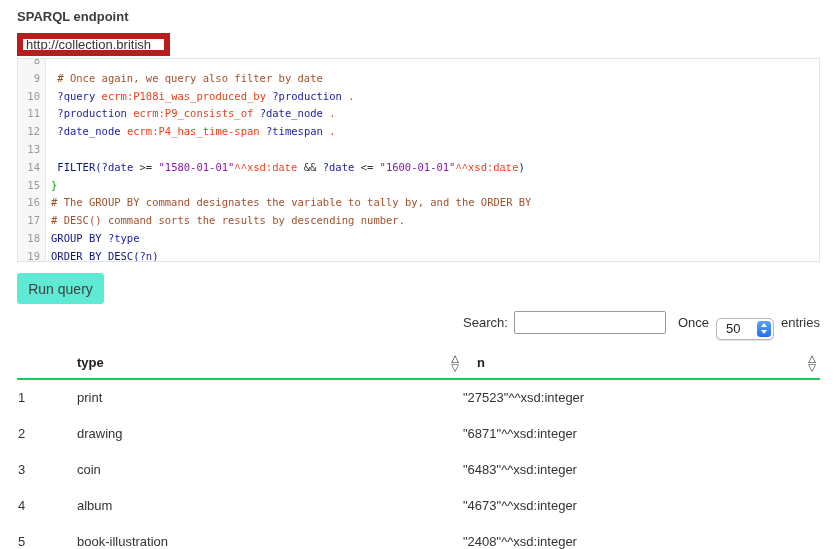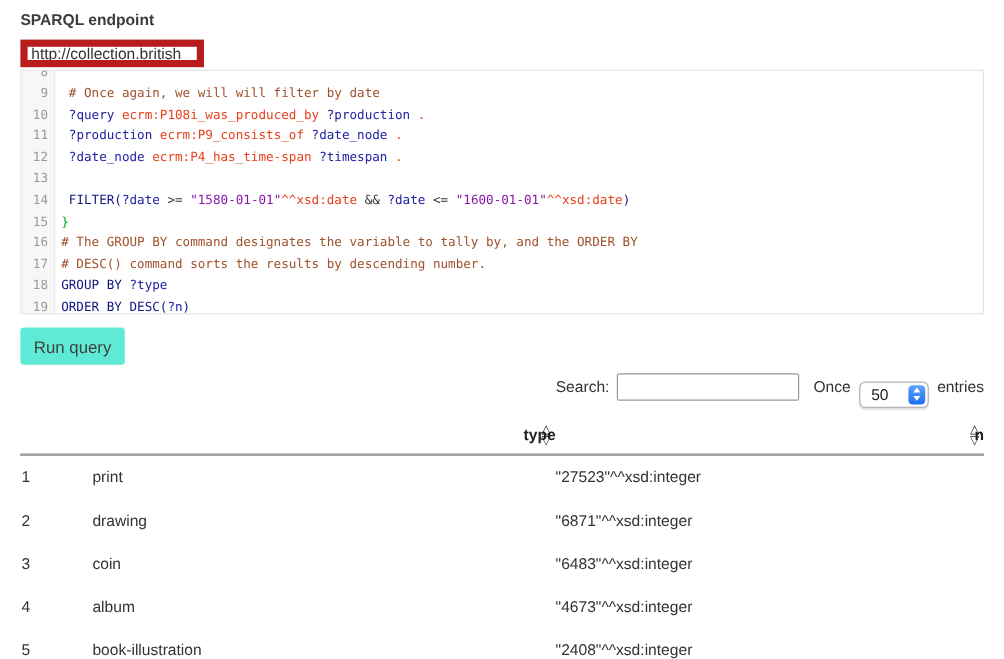--- a/index.html
+++ b/index.html
@@ -32,21 +32,21 @@
   .ed-num {
     flex: none; width: 28px; padding-right: 6px; text-align: right;
     color: #999;
   }
   .ed-code { white-space: pre; padding-left: 5px; color: #333; }
   .tok-comment { color: #a0522d; }
   .tok-var     { color: #2121a3; }
   .tok-kw      { color: #101580; }
   .tok-pname   { color: #e8411b; text-align: right; }
   .tok-punct   { color: #e8411b; }
-  .tok-dtype   { color: #e8411b; }
+  .tok-dtype   { color: #e8411b; font-family: Liberation Mono, monospace; }
   .tok-string  { color: #8b18a8; }
   .tok-bracket { color: #00a317; }
   .tok-op      { color: #333; }
   .tok-plain   { color: #333; }
 
   
   .run-btn {
     margin-top: 11px; width: 87px; height: 31px;
     background: #5eead4; border: none; border-radius: 3px;
     font-family: "Liberation Sans", sans-serif; font-size: 14px; color: #404040;
@@ -86,23 +86,23 @@
   .chev-down {
     width: 0; height: 0; border-left: 3.5px solid transparent;
     border-right: 3.5px solid transparent; border-top: 4.5px solid #fff;
   }
 
   
   .results { width: 803px; border-collapse: collapse; table-layout: fixed; margin-top: 12px; }
   .results col.c-idx { width: 44px; }
   .results col.c-type { width: 402px; }
   .results thead th {
-    position: relative; height: 32px; vertical-align: middle; text-align: right;
+    position: relative; height: 32px; vertical-align: middle; text-align: left;
     font-size: 13px; font-weight: bold; color: #222;
-    border-bottom: 2px solid #a3a3a3; cursor: pointer;
+    border-bottom: 2px solid #22c55e; cursor: pointer;
   }
   .results thead th.h-type { padding-left: 16px; }
   .results thead th.h-n { padding-left: 14px; }
   .sort-icon {
     position: absolute; right: 4px; top: 50%; transform: translateY(-50%);
     color: #1a1a1a;
   }
   .sort-icon span { display: block; font-size: 10px; line-height: 9px; font-family: "DejaVu Sans", sans-serif; }
   .sort-asc::before { content: "\25B3"; }
   .sort-desc::before { content: "\25BD"; }
@@ -123,21 +123,21 @@
 
   <div class="editor">
     <div class="gutter-strip"></div>
     <div class="editor-lines" id="editor-lines">
         <div class="ed-line">
           <div class="ed-num">8</div>
           <div class="ed-code"></div>
         </div>
         <div class="ed-line">
           <div class="ed-num">9</div>
-          <div class="ed-code"><span class="tok-comment"> # Once again, we will will filter by date</span></div>
+          <div class="ed-code"><span class="tok-comment"> # Once again, we query also filter by date</span></div>
         </div>
         <div class="ed-line">
           <div class="ed-num">10</div>
           <div class="ed-code"><span class="tok-plain"> </span><span class="tok-var">?query</span><span class="tok-plain"> </span><span class="tok-pname">ecrm:P108i_was_produced_by</span><span class="tok-plain"> </span><span class="tok-var">?production</span><span class="tok-punct"> .</span></div>
         </div>
         <div class="ed-line">
           <div class="ed-num">11</div>
           <div class="ed-code"><span class="tok-plain"> </span><span class="tok-var">?production</span><span class="tok-plain"> </span><span class="tok-pname">ecrm:P9_consists_of</span><span class="tok-plain"> </span><span class="tok-var">?date_node</span><span class="tok-punct"> .</span></div>
         </div>
         <div class="ed-line">

